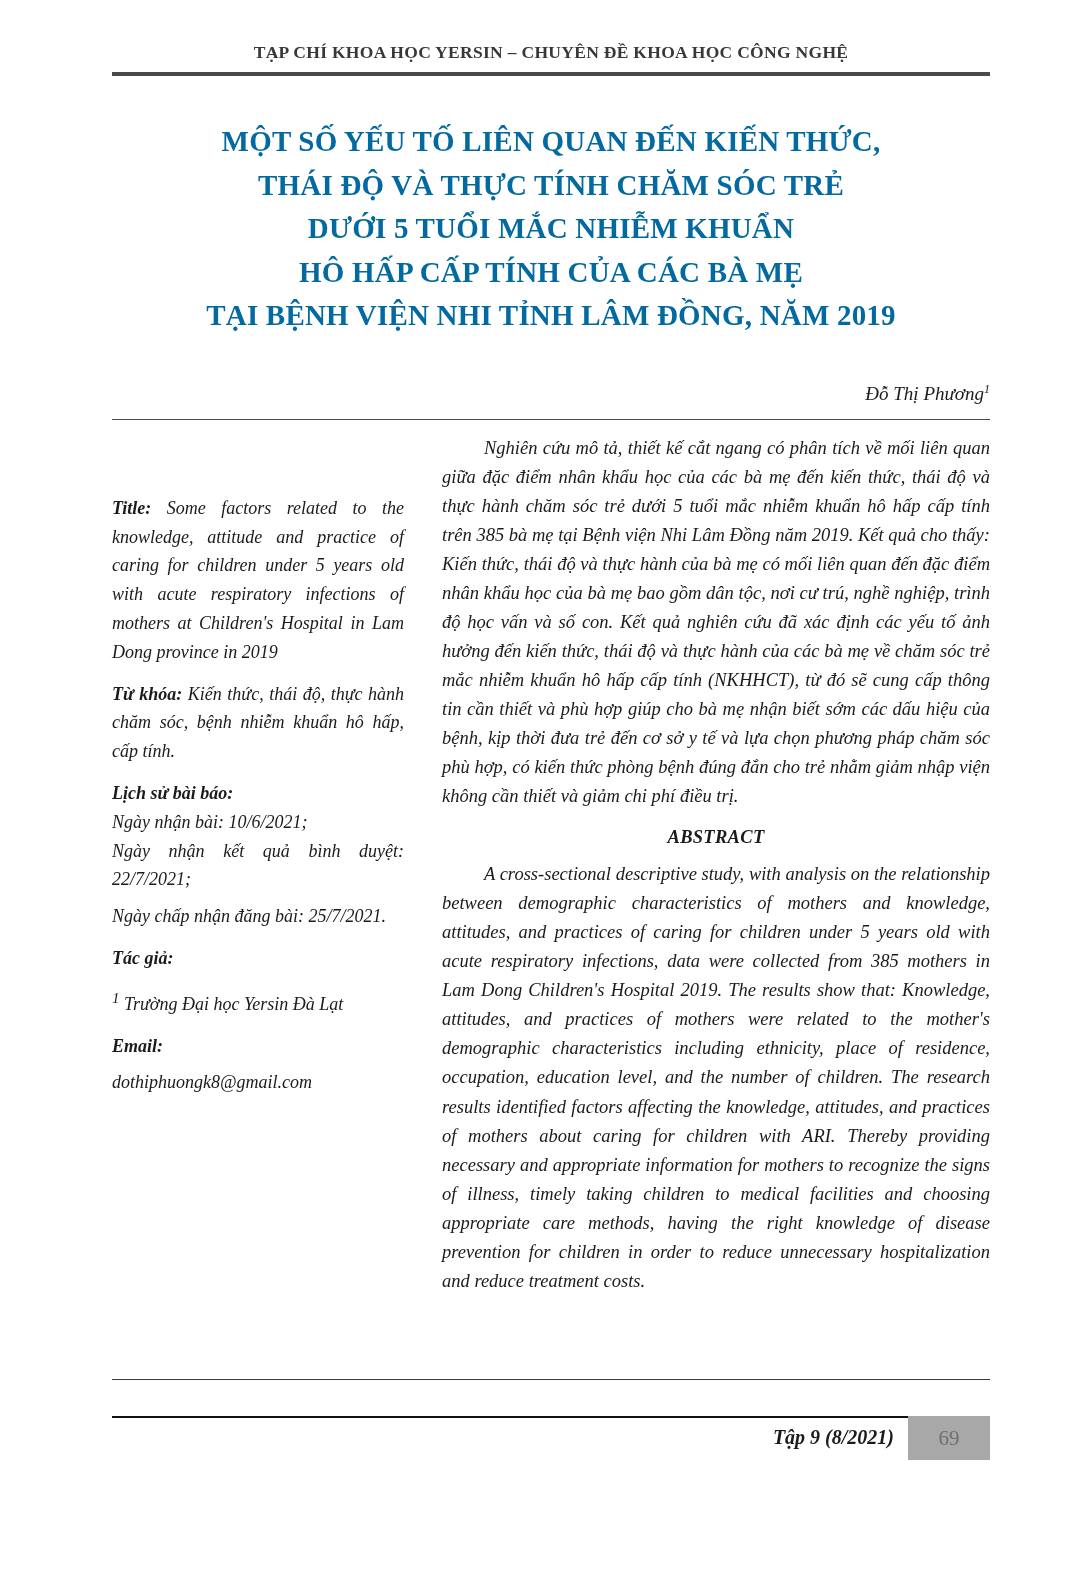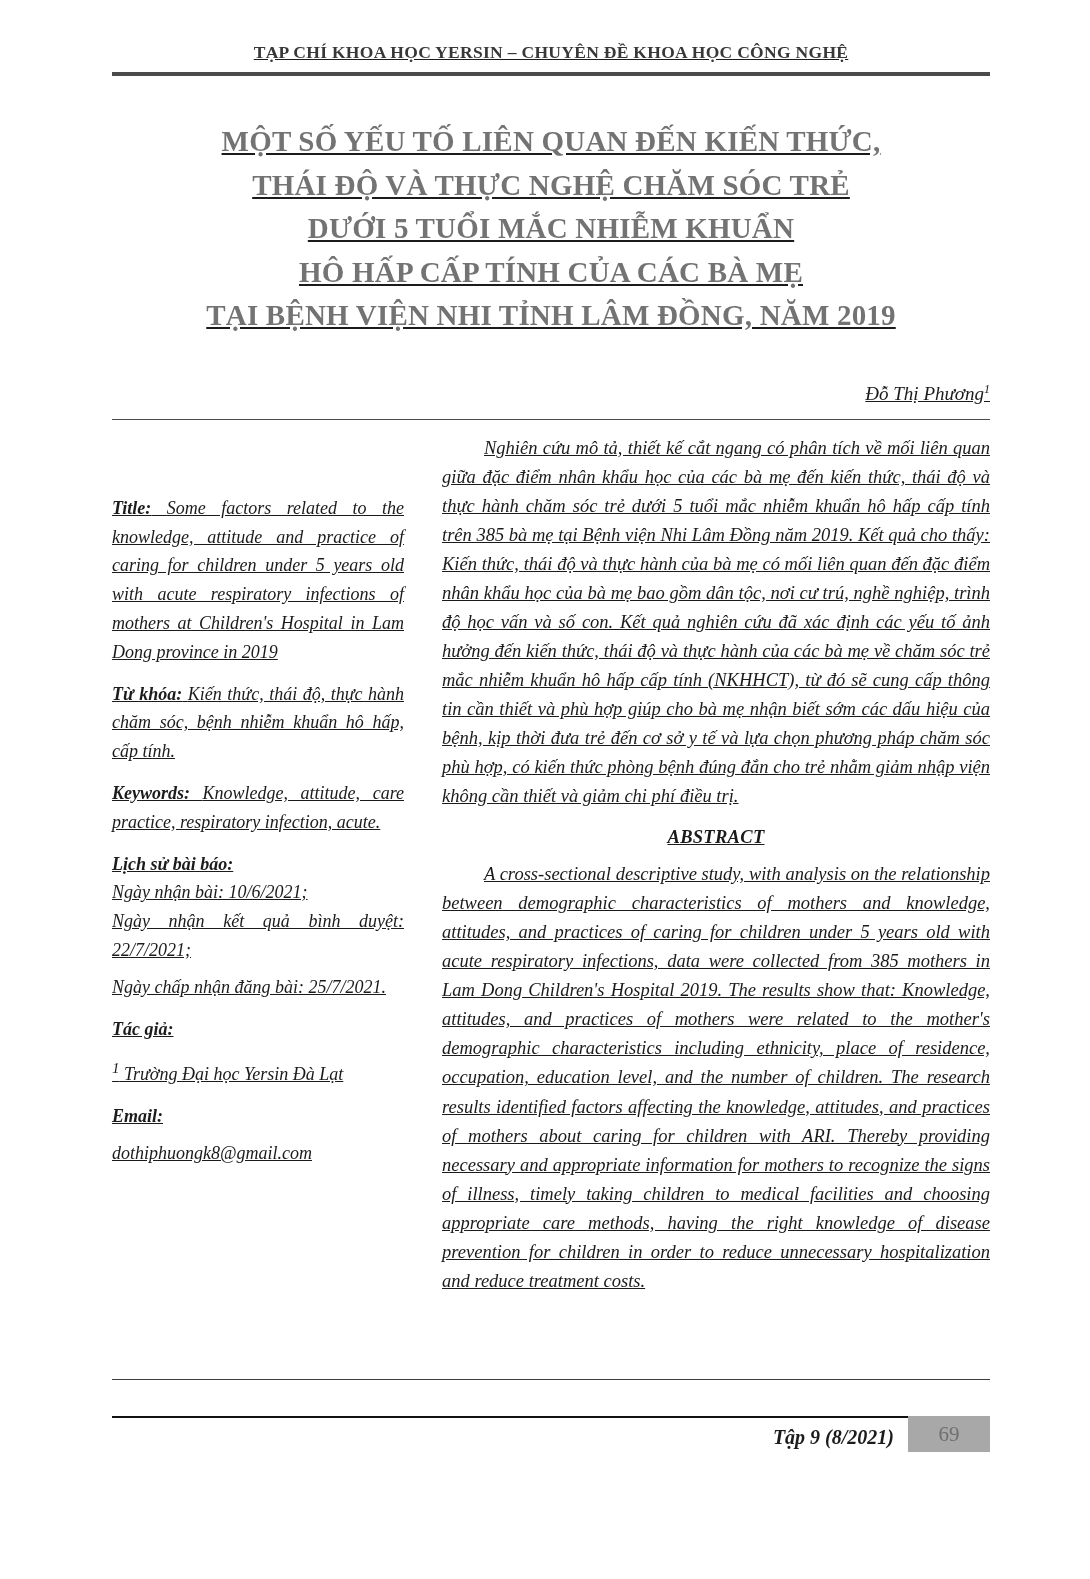--- a/index.html
+++ b/index.html
@@ -8,37 +8,36 @@
     background: #ffffff;
     font-family: "Liberation Serif", serif;
     color: #1b1b1b;
   }
   .page {
     position: relative;
     width: 1090px; height: 1579px;
     padding: 42px 100px 0 112px;
     box-sizing: border-box;
     overflow: hidden;
-    text-decoration: underline;
   }
   .journal-name {
     text-align: center;
     font-weight: 700;
     font-size: 17.5px;
     color: #383838;
     letter-spacing: .3px;
   }
   .header-rule { height: 4px; background: var(--header-rule, #4a4a4a); margin-top: 9px; }
   .article-title {
     margin-top: 44px;
     text-align: center;
     font-weight: 700;
     font-size: 29px;
     line-height: 1.5;
-    color: #737373;
+    color: #0369a1;
     letter-spacing: .2px;
   }
   .author-line {
     margin-top: 44px;
     text-align: right;
     font-style: italic;
     font-size: 19px;
   }
   .author-line sup { font-size: 12px; }
   .author-rule { border: none; border-top: 1.5px solid #4a4a4a; margin: 14px 0 0 0; }
@@ -85,40 +84,40 @@
   .footer-left {
     flex: 1;
     border-top: 2.5px solid #111111;
     padding: 8px 14px 0 0;
     text-align: right;
     font-weight: 700;
     font-style: italic;
     font-size: 20px;
   }
   .page-box {
-    width: 82px; height: 36px;
+    width: 82px; height: 44px;
     background: var(--page-box-bg, #a8a8a8);
     color: var(--page-box-text, #6f6f6f);
     display: flex; align-items: center; justify-content: center;
     font-size: 21px;
   }
 </style>
 </head>
 <body>
 
 <div class="page">
 
   <header>
     <div class="journal-name">TẠP CHÍ KHOA HỌC YERSIN – CHUYÊN ĐỀ KHOA HỌC CÔNG NGHỆ</div>
     <div class="header-rule"></div>
   </header>
 
   <div class="article-title">
     <div>MỘT SỐ YẾU TỐ LIÊN QUAN ĐẾN KIẾN THỨC,</div>
-    <div>THÁI ĐỘ VÀ THỰC NGHỆ CHĂM SÓC TRẺ</div>
+    <div>THÁI ĐỘ VÀ THỰC TÍNH CHĂM SÓC TRẺ</div>
     <div>DƯỚI 5 TUỔI MẮC NHIỄM KHUẨN</div>
     <div>HÔ HẤP CẤP TÍNH CỦA CÁC BÀ MẸ</div>
     <div>TẠI BỆNH VIỆN NHI TỈNH LÂM ĐỒNG, NĂM 2019</div>
   </div>
 
   <div class="author-line">
     <span>Đỗ Thị Phương</span><sup>1</sup>
   </div>
 
   <hr class="author-rule">
@@ -126,24 +125,20 @@
   <div class="columns">
 
     <aside class="col-left">
       <p>
         <span class="label">Title:</span>
         <span>Some factors related to the knowledge, attitude and practice of caring for children under 5 years old with acute respiratory infections of mothers at Children's Hospital in Lam Dong province in 2019</span>
       </p>
       <p>
         <span class="label">Từ khóa:</span>
         <span>Kiến thức, thái độ, thực hành chăm sóc, bệnh nhiễm khuẩn hô hấp, cấp tính.</span>
-      </p>
-      <p>
-        <span class="label">Keywords:</span>
-        <span>Knowledge, attitude, care practice, respiratory infection, acute.</span>
       </p>
       <p class="tight">
         <span class="label">Lịch sử bài báo:</span>
       </p>
       <p class="tight">Ngày nhận bài: 10/6/2021;</p>
       <p class="tight">Ngày nhận kết quả bình duyệt: 22/7/2021;</p>
       <p>Ngày chấp nhận đăng bài: 25/7/2021.</p>
       <p>
         <span class="label">Tác giả:</span>
       </p>

